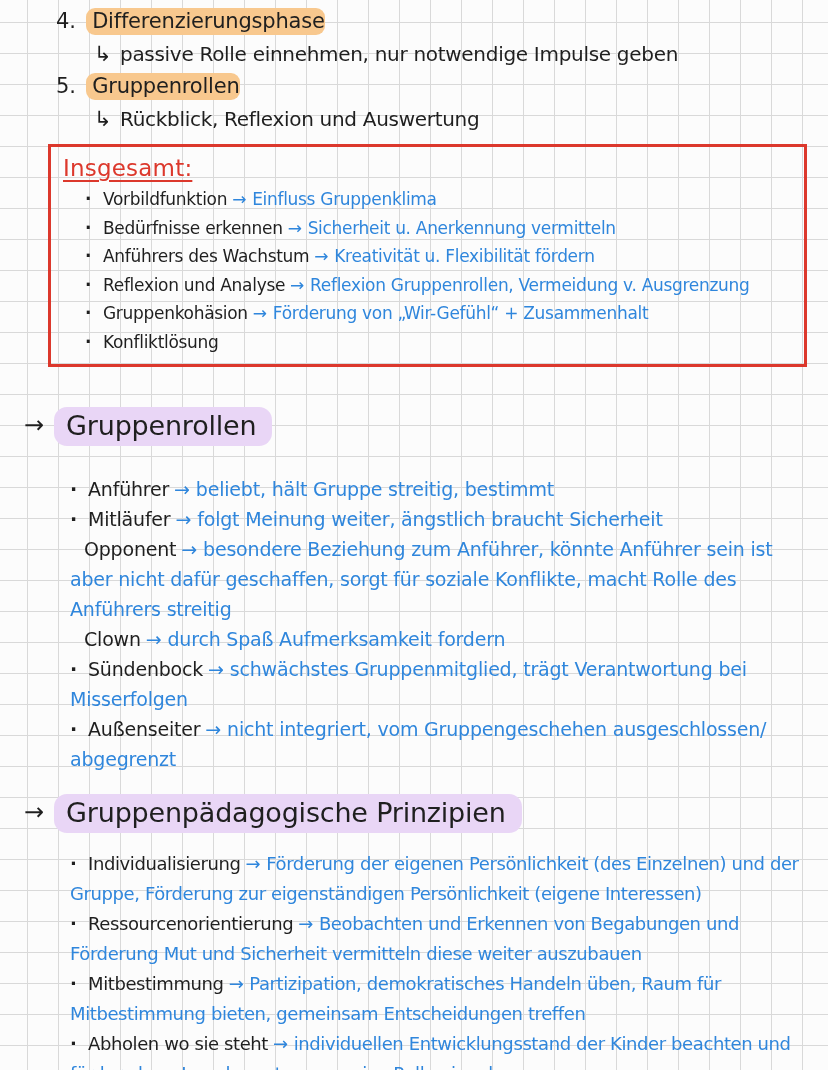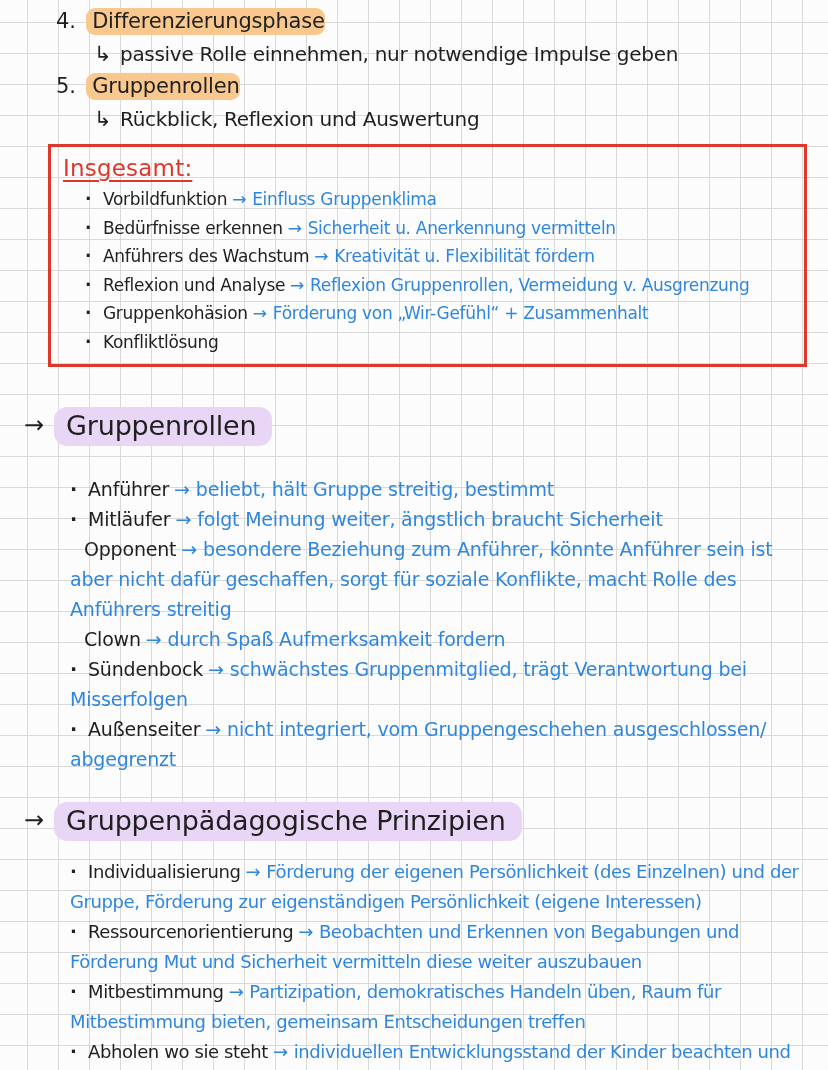--- a/index.html
+++ b/index.html
@@ -43,21 +43,21 @@
     padding-left:22px;white-space:nowrap;
   }
   .bullet{display:inline-block;width:18px;font-weight:bold;}
   .term{color:#1f1f1f;}
   .arrow{color:#2f86dc;padding:0 6px 0 5px;}
   .desc{color:#2f86dc;}
 
   
   .section-heading{padding-left:24px;white-space:nowrap;}
   .sec-roles{margin-top:36px;line-height:44px;}
-  .sec-principles{margin-top:24px;line-height:44px;}
+  .sec-principles{margin-top:16px;line-height:44px;}
   .sec-arrow{display:inline-block;font-size:24px;margin-right:10px;vertical-align:2px;}
   .hl-purple{
     background:#e9d6f6;border-radius:13px;padding:3px 16px 5px 12px;
     font-size:27px;letter-spacing:-0.2px;
   }
 
   
   .roles-list{margin-top:22px;padding:0 8px 0 70px;}
   .principles-list{margin-top:10px;padding:0 8px 0 70px;}
   .item{font-size:19px;line-height:30px;letter-spacing:-0.2px;}

